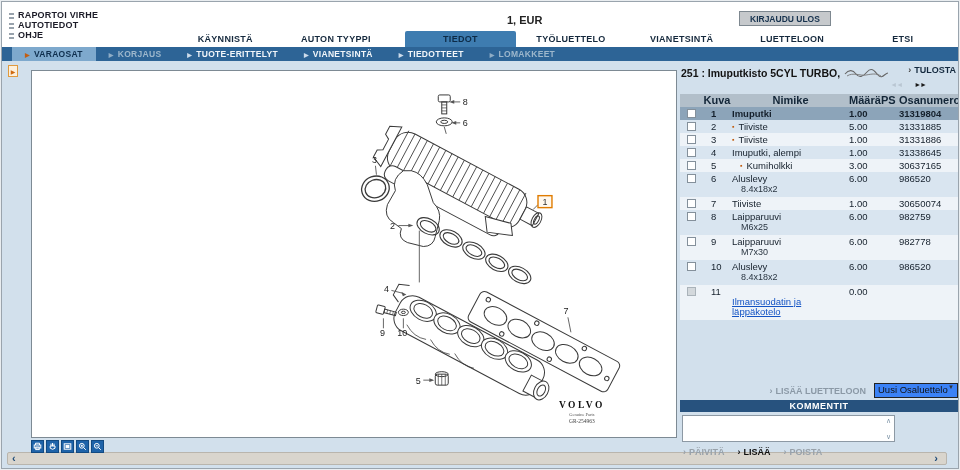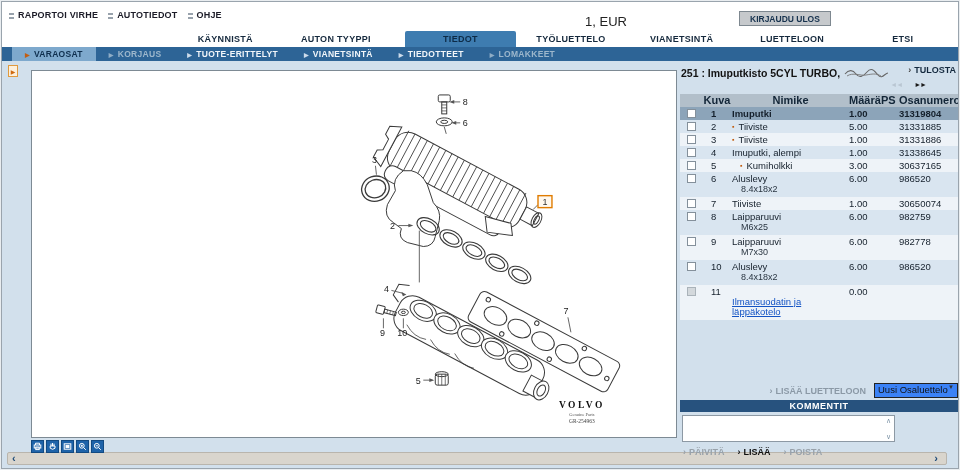--- a/index.html
+++ b/index.html
@@ -1,26 +1,26 @@
 <!DOCTYPE html>
 <html><head>
 <meta charset="utf-8">
 <style>
   html,body{margin:0;padding:0;background:#e9edf0;}
   *{box-sizing:border-box;}
   .app{position:relative;width:958px;height:468px;margin:1px;border:1px solid #9aa4ad;
        background:#fff;font-family:"Liberation Sans",sans-serif;overflow:hidden;}
   
   .topbar{position:absolute;left:0;top:0;right:0;height:45px;background:#fff;}
-  .menu{position:absolute;left:7px;top:9px;display:flex;flex-direction:row;gap:10px;text-align:center;}
+  .menu{position:absolute;left:7px;top:9px;display:flex;flex-direction:column;gap:1px;text-align:center;}
   .menu-item{display:flex;align-items:center;gap:4px;font-size:9px;font-weight:bold;
              color:#1c1c28;line-height:9px;cursor:pointer;letter-spacing:.2px;}
   .mbul{width:5px;height:6px;border-top:2px solid #98a2ac;border-bottom:2px solid #98a2ac;}
-  .currency{position:absolute;left:505px;top:12px;width:120px;text-align:right;
-            font-size:13px;font-weight:normal;color:#222;}
+  .currency{position:absolute;left:505px;top:12px;width:120px;text-align:left;
+            font-size:11px;font-weight:bold;color:#222;}
   .logout{position:absolute;left:737px;top:9px;height:15px;padding:0 10px;background:#c6c9cc;
           border:1px solid #7e8890;font-size:8.5px;font-weight:bold;color:#16324e;
           font-family:inherit;display:flex;align-items:center;cursor:pointer;}
   .maintabs{position:absolute;left:168px;right:0;top:29px;height:16px;display:flex;}
   .maintab{flex:1;text-align:center;line-height:16px;font-size:9px;font-weight:bold;
            color:#15293d;cursor:pointer;letter-spacing:.3px;}
   .maintab.active{background:#3e7cb0;color:#0d2b47;border-radius:2px 2px 0 0;margin-left:14px;}
   
   .subtabs{position:absolute;left:0;right:0;top:45px;height:14px;background:#2d6496;
            display:flex;align-items:stretch;padding-left:10px;}

